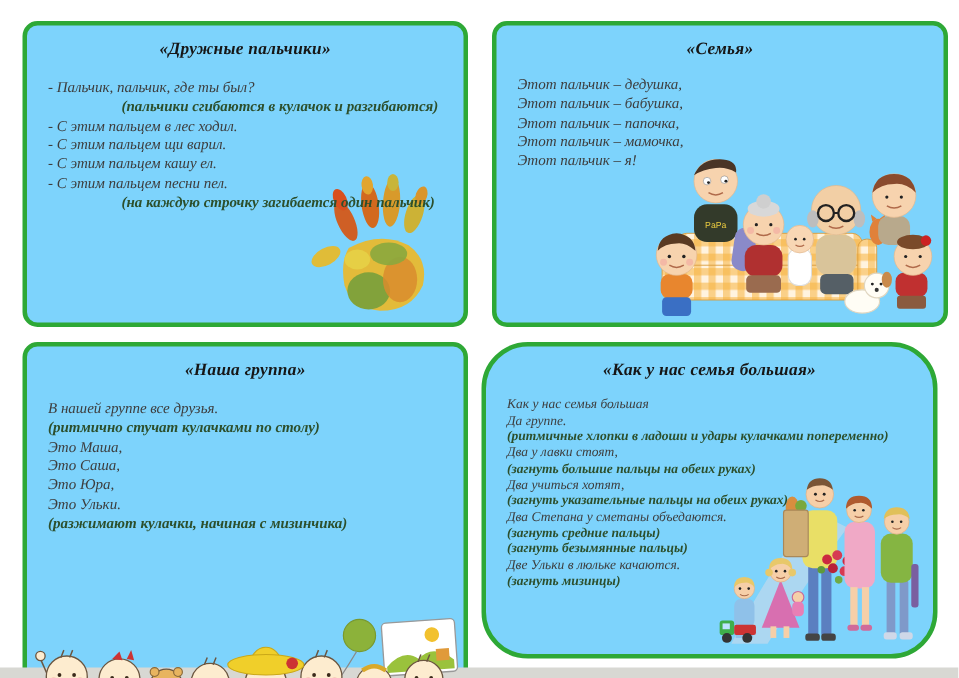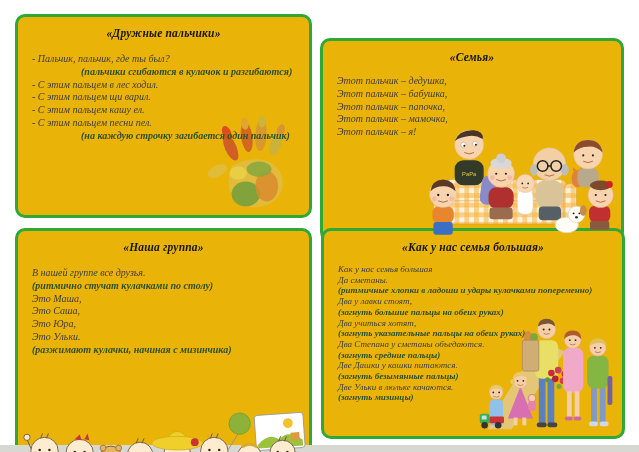--- a/index.html
+++ b/index.html
@@ -8,27 +8,27 @@
     --body-ink:#3d3d3d;
     --title-ink:#161616;
   }
   html,body{margin:0;padding:0;}
   body{
     width:639px;height:452px;position:relative;background:#ffffff;
     font-family:"Liberation Serif", serif;overflow:hidden;
   }
   .photo-edge{position:absolute;left:0;right:0;bottom:0;height:7px;background:#d8d8d3;}
   .card{
-    position:absolute;background:#eab308;border:3px solid var(--border-green);
+    position:absolute;background:#7dd3fc;border:3px solid var(--border-green);
     border-radius:10px;box-sizing:border-box;overflow:hidden;
   }
   .card-tl{left:15px;top:14px;width:297px;height:204px;}
-  .card-tr{left:320px;top:14px;width:304px;height:204px;margin-top:24px;}
+  .card-tr{left:328px;top:14px;width:304px;height:204px;}
   .card-bl{left:15px;top:228px;width:297px;height:266px;}
-  .card-br{left:321px;top:228px;width:304px;height:211px;}
+  .card-br{left:321px;top:228px;width:304px;height:211px;border-radius:31px;}
   .card-title{
     margin:10px 8px 0;text-align:center;font-size:11.5px;font-weight:bold;
     font-style:italic;color:var(--title-ink);letter-spacing:.2px;
   }
   .lines{margin:14px 0 0 14px;position:relative;z-index:2;}
   .card-br .lines{margin-top:11px;}
   .card-tr .lines{margin-top:12px;}
   .line{
     margin:0;font-style:italic;font-size:10px;line-height:12.8px;
     color:var(--body-ink);white-space:nowrap;
@@ -299,29 +299,28 @@
       <circle cx="214" cy="53" r="3"></circle>
         <circle cx="248" cy="53" r="3"></circle>
     </g>
   </svg>
 </section>
 
 <section class="card card-br">
   <h2 class="card-title">«Как у нас семья большая»</h2>
   <div class="lines">
     <p class="line">Как у нас семья большая</p>
-    <p class="line">Да сметаны.</p>
+    <p class="line">Да группе.</p>
     <p class="line instruction">(ритмичные хлопки в ладоши и удары кулачками попеременно)</p>
     <p class="line">Два у лавки стоят,</p>
     <p class="line instruction">(загнуть большие пальцы на обеих руках)</p>
     <p class="line">Два учиться хотят,</p>
     <p class="line instruction">(загнуть указательные пальцы на обеих руках)</p>
     <p class="line">Два Степана у сметаны объедаются.</p>
     <p class="line instruction">(загнуть средние пальцы)</p>
-    <p class="line">Две Дашки у кашки питаются.</p>
     <p class="line instruction">(загнуть безымянные пальцы)</p>
     <p class="line">Две Ульки в люльке качаются.</p>
     <p class="line instruction">(загнуть мизинцы)</p>
   </div>
   <svg class="illustration illu-standing" viewBox="0 0 145 155">
     <path d="M10 150 Q40 90 70 60 L90 70 Q60 110 35 150 Z" fill="#dcdce6" opacity="0.5"></path>
 
     <g>
       <rect x="63" y="95" width="7" height="50" rx="2" fill="#5b7fc0"></rect>
       <rect x="72" y="95" width="7" height="50" rx="2" fill="#5b7fc0"></rect>

